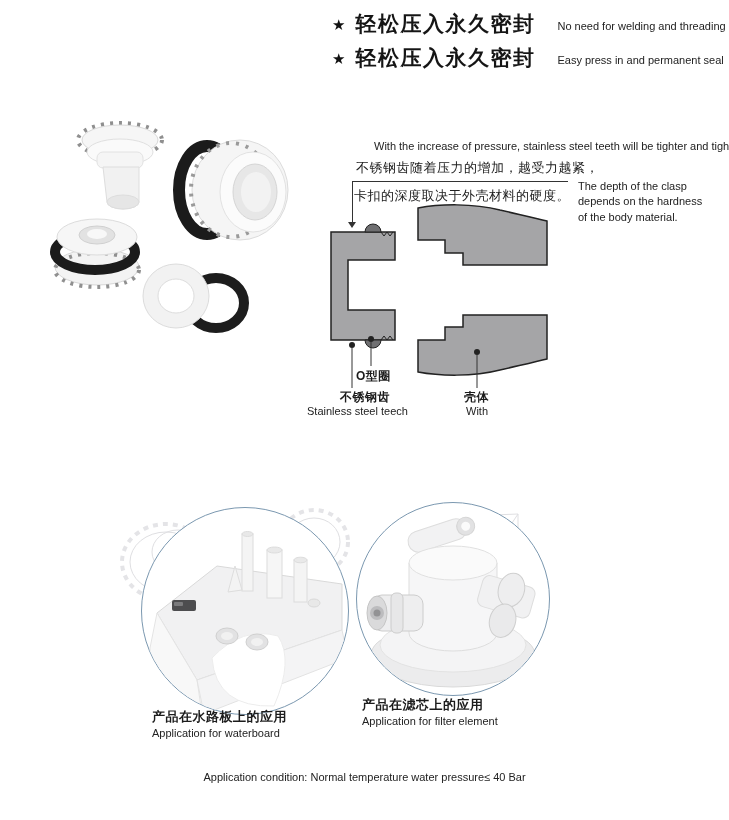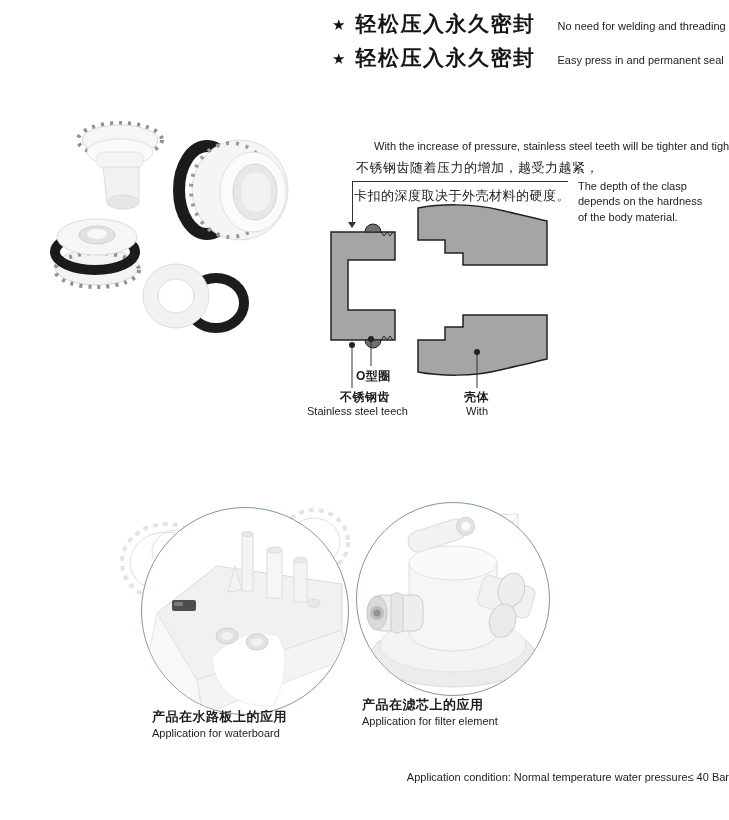--- a/index.html
+++ b/index.html
@@ -23,21 +23,21 @@
   .dlabel-en{font-size:11px;color:#222;}
   .rule-h{border-top:1px solid #333;height:0;}
   .rule-v{border-left:1px solid #333;width:0;}
   .arrow-down{width:0;height:0;border-left:4px solid transparent;border-right:4px solid transparent;border-top:6px solid #333;}
   
   .app-heading{font-size:31px;color:#000;font-weight:400;letter-spacing:0.5px;}
   .photo-circle{border-radius:50%;border:1px solid #7b98b0;background:#fff;overflow:hidden;z-index:2;}
   .caption{text-align:left;z-index:3;}
   .caption-zh{font-size:13px;font-weight:700;color:#1c1c1c;letter-spacing:0.5px;}
   .caption-en{font-size:11px;color:#222;margin-top:1px;}
-  .condition{left:0;right:0;text-align:right;font-size:11px;color:#222;}
+  .condition{left:0;right:0;text-align:center;font-size:11px;color:#222;}
   .deco{z-index:1;}
 </style>
 </head>
 <body>
 
 <div class="page">
 
   <div class="abs feature-row" style="left:332px;top:10px;">
     <span class="feature-star">★</span>
     <span class="feature-zh">轻松压入永久密封</span>

